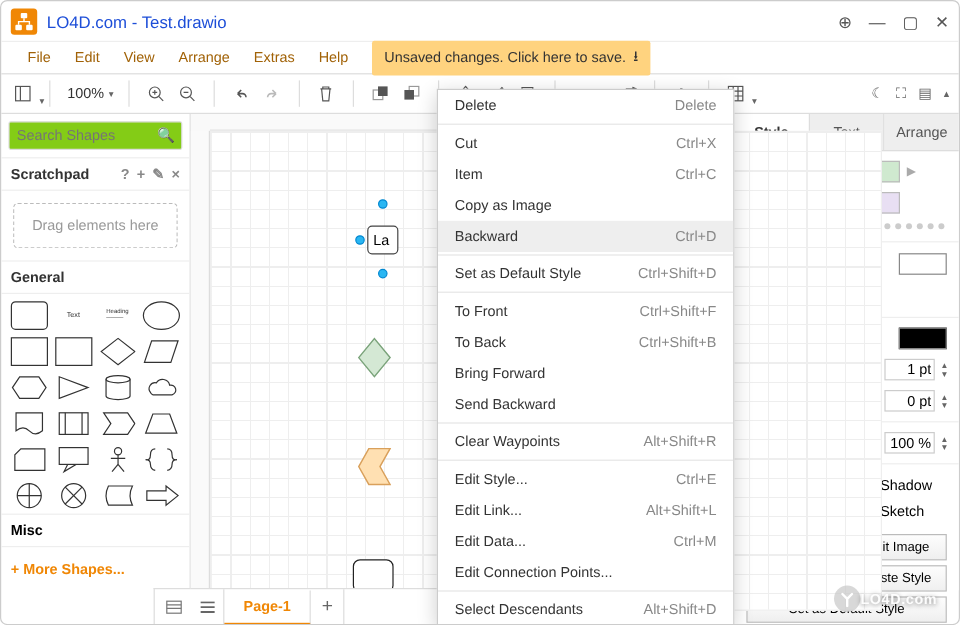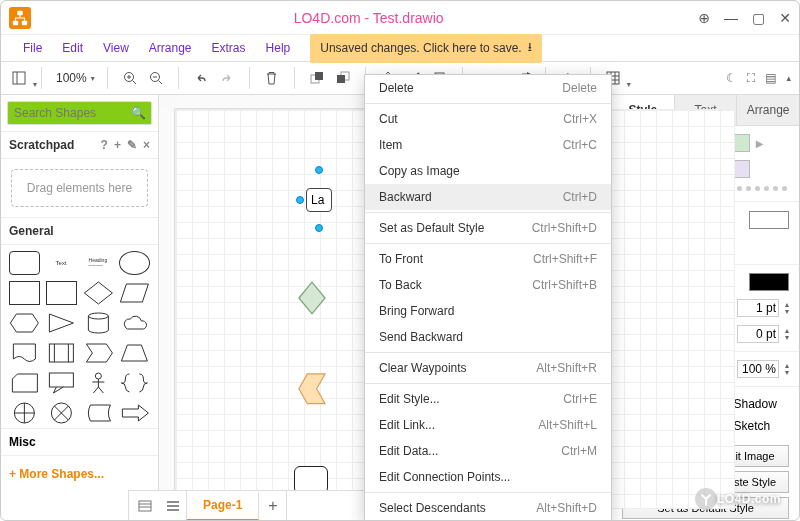--- a/index.html
+++ b/index.html
@@ -2,27 +2,27 @@
 <html><head>
 <meta charset="utf-8">
 <style>
 * { box-sizing: border-box; font-family: "Segoe UI", Arial, sans-serif; font-size: 12px; }
 body { margin: 0; background: #fff; width: 800px; height: 521px; overflow: hidden; position: relative; border: 1px solid #ccc; border-radius: 6px; }
 
 
 .titlebar { display:flex; align-items:center; height:34px; padding:0 8px; border-bottom:1px solid #eee;}
 .logo { width:22px; height:22px; background:#f08705; border-radius:3px; display:flex; flex-direction:column; align-items:center; justify-content:center; margin-right:8px;}
 .logo svg { width:18px; height:18px;}
-.title { font-size:14px; color:#ec4899; flex:1;text-align:center;}
+.title { font-size:14px; color:#1d4ed8; flex:1;}
 .wincontrols { display:flex; align-items:center; gap:14px; color:#555;}
 .wincontrols span { font-size:14px; cursor:default;}
 
 
 .menubar { display:flex; align-items:center; height:26px; padding:0 14px; gap:4px;}
-.menubar .mi { padding:2px 8px; color:#6d28d9;}
+.menubar .mi { padding:2px 8px; color:#a16207;}
 .unsaved { background:#ffd37f; padding:4px 10px; border-radius:2px; margin-left:8px; display:flex; align-items:center; gap:6px; color:#333;}
 
 
 .toolbar { display:flex; align-items:center; height:34px; border-top:1px solid #ddd; border-bottom:1px solid #ddd; padding:0 8px; gap:6px;}
 .tb-btn { width:20px; height:20px; display:flex; align-items:center; justify-content:center; color:#555; position:relative;}
 .tb-btn.caret::after { content:"▾"; font-size:8px; position:absolute; right:-8px; bottom:-1px; color:#666;}
 .tb-sep { width:1px; height:22px; background:#ddd; margin:0 6px;}
 .zoom { display:flex; align-items:center; gap:2px; color:#333;}
 .zoom span.val { margin:0 2px;}
 .toolbar-right { margin-left:auto; display:flex; gap:10px; color:#666; align-items:center;}

